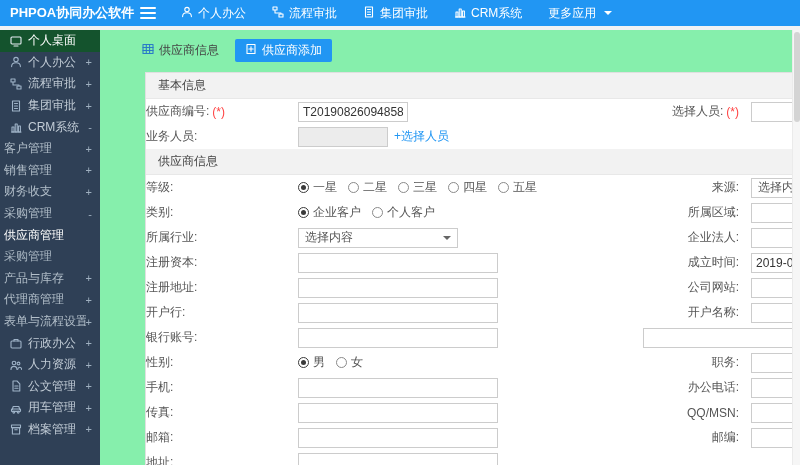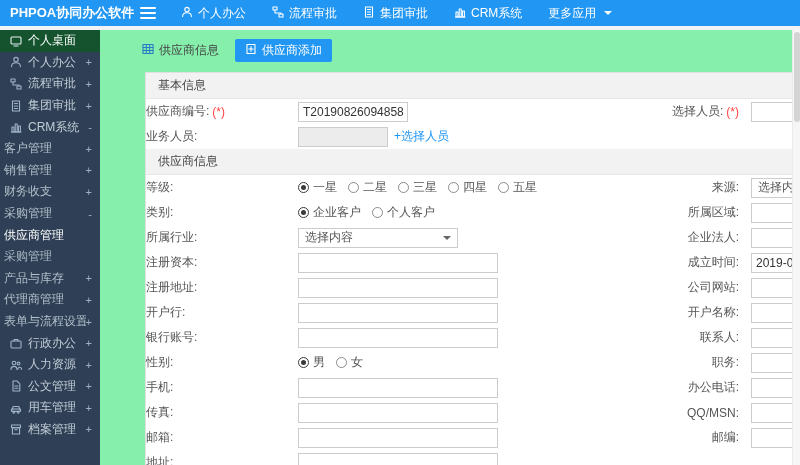--- a/index.html
+++ b/index.html
@@ -422,23 +422,20 @@
             <input class="f-input" style="">
           </div>
         </div>
         <div class="frow">
           <div class="flabel">
             <span>银行账号:</span>
           </div>
           <div class="ffield">
             <input class="f-input" style="">
           </div>
-          <div class="flabel rt">
-            <span>联系人:</span>
-          </div>
           <div class="ffield rt">
             <input class="f-input" style="">
           </div>
         </div>
         <div class="frow">
           <div class="flabel">
             <span>性别:</span>
           </div>
           <div class="ffield">
             <span class="radio">

